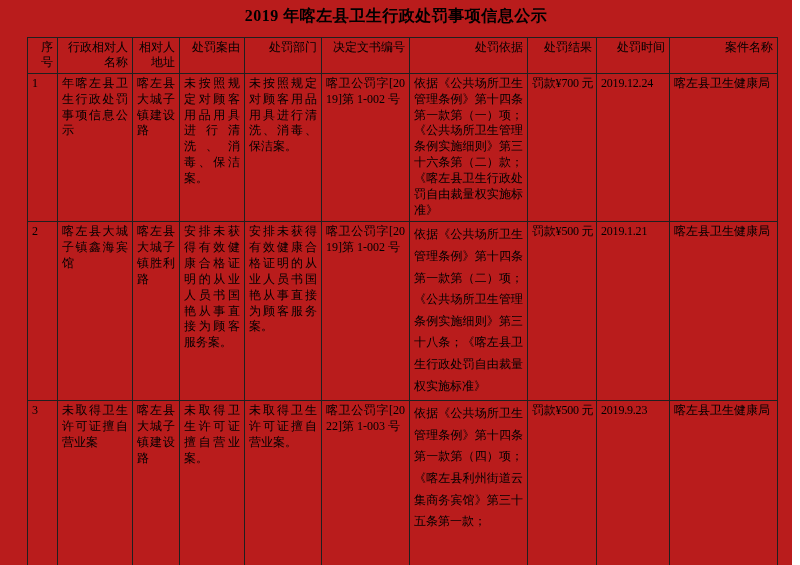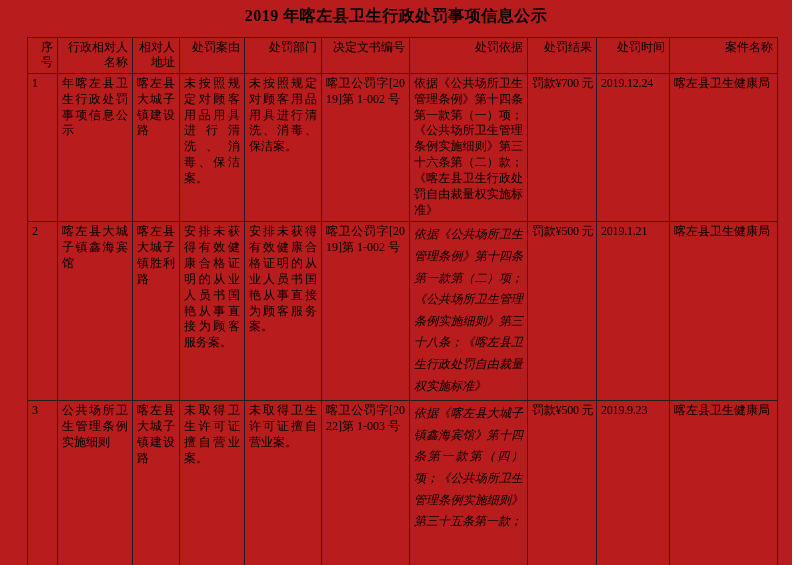--- a/index.html
+++ b/index.html
@@ -42,21 +42,21 @@
     word-break: break-all;
   }
   .grid th {
     text-align: right;
     line-height: 1.25;
   }
   .grid td {
     text-align: justify;
     text-justify: inter-ideograph;
   }
-  .grid td.lh-tall { line-height: 1.8; font-style: italic; }
+  .grid td.lh-tall { line-height: 1.8; }
   .grid td.nowrap { white-space: nowrap; letter-spacing: -0.2px; }
 </style>
 </head>
 <body>
 
 <div class="page">
   <h1 class="title">2019 年喀左县卫生行政处罚事项信息公示</h1>
 
   <table class="grid">
     <colgroup>
@@ -105,25 +105,25 @@
         <td>安排未获得有效健康合格证明的从业人员书国艳从事直接为顾客服务案。</td>
         <td>安排未获得有效健康合格证明的从业人员书国艳从事直接为顾客服务案。</td>
         <td>喀卫公罚字[2019]第 1-002 号</td>
         <td class="lh-tall">依据《公共场所卫生管理条例》第十四条第一款第（二）项；《公共场所卫生管理条例实施细则》第三十八条；《喀左县卫生行政处罚自由裁量权实施标准》</td>
         <td class="nowrap">罚款¥500 元</td>
         <td class="nowrap">2019.1.21</td>
         <td>喀左县卫生健康局</td>
       </tr>
       <tr style="height:165px">
         <td>3</td>
-        <td>公共场所卫生管理条例实施细则</td>
+        <td>未取得卫生许可证擅自营业案</td>
         <td>喀左县大城子镇建设路</td>
         <td>未取得卫生许可证擅自营业案。</td>
         <td>未取得卫生许可证擅自营业案。</td>
         <td>喀卫公罚字[2022]第 1-003 号</td>
-        <td class="lh-tall">依据《喀左县大城子镇鑫海宾馆》第十四条第一款第（四）项；《公共场所卫生管理条例实施细则》第三十五条第一款；</td>
+        <td class="lh-tall">依据《公共场所卫生管理条例》第十四条第一款第（四）项；《喀左县利州街道云集商务宾馆》第三十五条第一款；</td>
         <td class="nowrap">罚款¥500 元</td>
         <td class="nowrap">2019.9.23</td>
         <td>喀左县卫生健康局</td>
       </tr>
     </tbody>
   </table>
 </div>
 
 </body></html>

